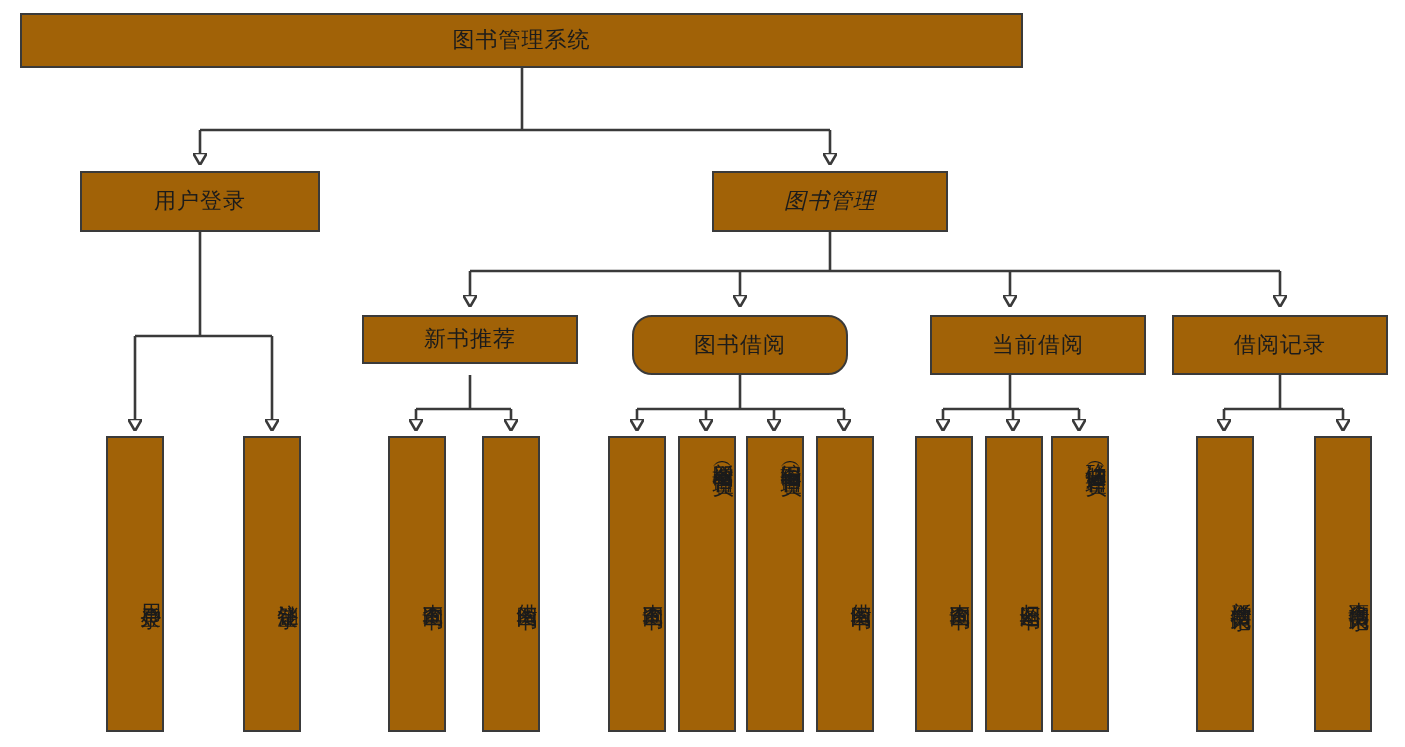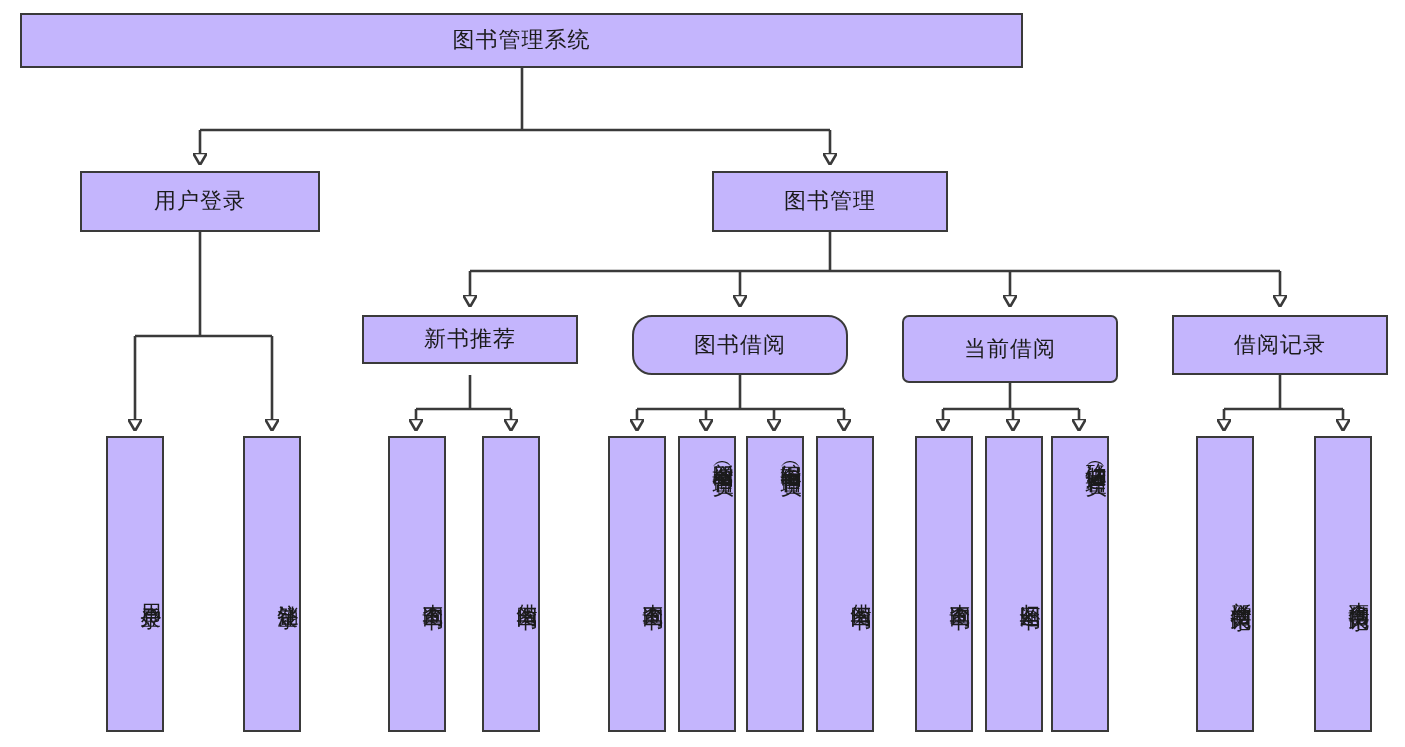--- a/index.html
+++ b/index.html
@@ -14,21 +14,21 @@
   #canvas {
     position: relative;
     width: 1405px;
     height: 747px;
     background: #ffffff;
     overflow: hidden;
   }
   .node {
     position: absolute;
     box-sizing: border-box;
-    background: #c4b5fd;
+    background: #a16207;
     border: 2.5px solid #3a3a3a;
     display: flex;
     align-items: center;
     justify-content: center;
     color: #1b1b1b;
   }
   .node.horiz {
     font-size: 22px;
     letter-spacing: 1px;
     line-height: 1.1;
@@ -131,31 +131,31 @@
     <line x1="1343" y1="409" x2="1343" y2="420" marker-end="url(#arr)"></line>
   </svg>
 
   <div class="node horiz" style="left:20px; top:13px; width:1003px; height:55px;">
     <span class="label">图书管理系统</span>
   </div>
 
   <div class="node horiz" style="left:80px; top:171px; width:240px; height:61px;">
     <span class="label">用户登录</span>
   </div>
-  <div class="node horiz" style="left:712px; top:171px; width:236px; height:61px;">
+  <div class="node horiz" style="left:712px; top:171px; width:236px; height:61px;font-style:italic;">
     <span class="label">图书管理</span>
   </div>
 
   <div class="node horiz" style="left:362px; top:315px; width:216px; height:49px;">
     <span class="label">新书推荐</span>
   </div>
   <div class="node horiz" style="left:632px; top:315px; width:216px; height:60px;border-radius:20px;">
     <span class="label">图书借阅</span>
   </div>
-  <div class="node horiz" style="left:902px; top:315px; width:216px; height:68px;border-radius:7px;">
+  <div class="node horiz" style="left:930px; top:315px; width:216px; height:60px;">
     <span class="label">当前借阅</span>
   </div>
   <div class="node horiz" style="left:1172px; top:315px; width:216px; height:60px;">
     <span class="label">借阅记录</span>
   </div>
 
   <div class="node vert" style="left:106px; top:436px; width:58px; height:296px;">
     <span class="label">用户登录</span>
   </div>
   <div class="node vert" style="left:243px; top:436px; width:58px; height:296px;">

